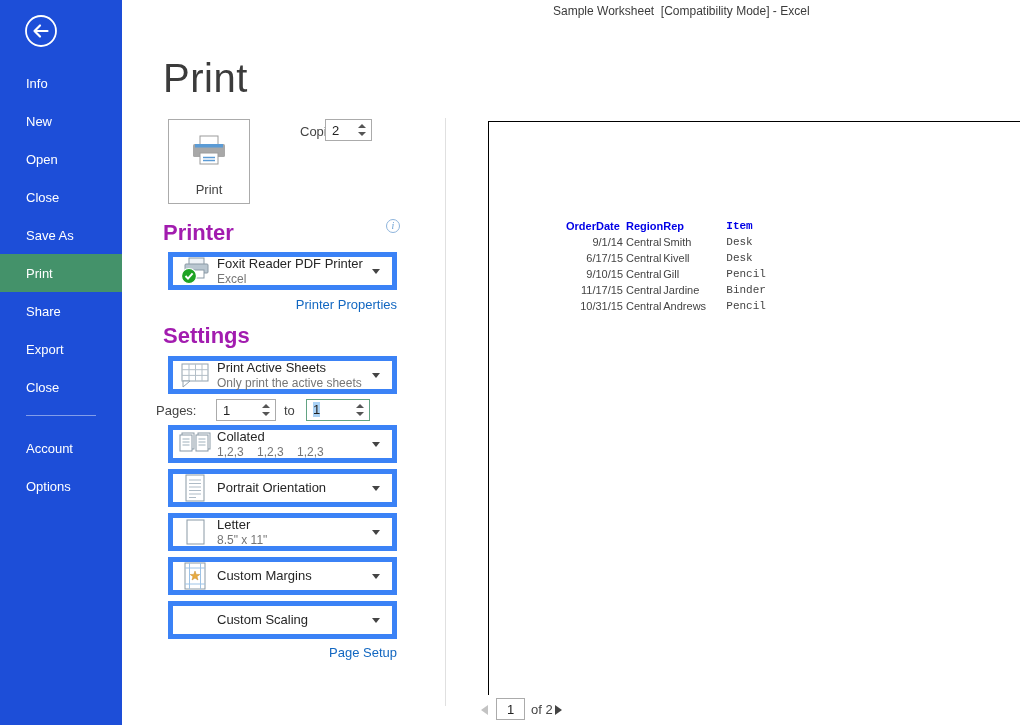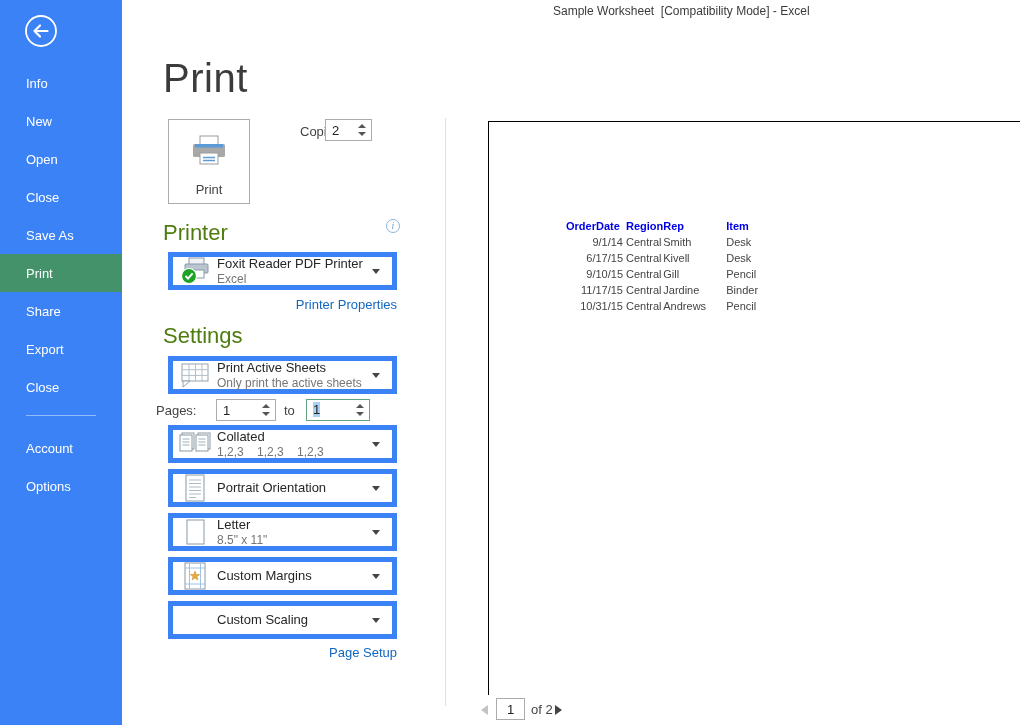--- a/index.html
+++ b/index.html
@@ -7,21 +7,21 @@
   body {
     position: relative; overflow: hidden; background:#fff;
     font-family: "Liberation Sans", "DejaVu Sans", sans-serif; color:#444;
   }
   .abs { position:absolute; }
 
   
   .titlebar-title { top:4px; left:553px; font-size:12px; color:#3b3b3b; white-space:pre; }
 
   
-  .sidebar { left:0; top:0; width:122px; height:725px; background:#3b82f6; }
+  .sidebar { left:0; top:0; width:122px; height:725px; background:#1d4ed8; }
   .back-btn { position:absolute; left:24px; top:14px; width:34px; height:34px; cursor:pointer; }
   .sb-list { position:absolute; top:64px; left:0; width:100%; }
   .sb-item { height:38px; display:flex; align-items:center; padding-left:26px;
              font-size:13px; color:#fff; cursor:pointer; }
   .sb-item.selected { background:#419663; background:#44926A; }
   .sb-divider { height:1px; background:rgba(255,255,255,.45); margin:9px 26px 13px 26px; }
 
   
   .page-title { left:163px; top:56px; font-size:40px; font-weight:300; color:#3b3b3b; letter-spacing:.5px; }
   .print-button { left:168px; top:119px; width:82px; height:85px; background:#fff;
@@ -33,21 +33,21 @@
   .spinner { border:1px solid #ababab; background:#fff; height:22px; }
   .spinner input { border:none; outline:none; width:100%; height:20px; font-size:13px;
                    font-family:inherit; padding-left:6px; color:#222; background:transparent; }
   .spin-btns { position:absolute; right:3px; top:0; height:100%; width:10px;
                display:flex; flex-direction:column; justify-content:center; gap:4px; }
   .tri-up { width:0; height:0; border-left:4px solid transparent; border-right:4px solid transparent;
             border-bottom:4px solid #555; cursor:pointer; }
   .tri-down { width:0; height:0; border-left:4px solid transparent; border-right:4px solid transparent;
               border-top:4px solid #555; cursor:pointer; }
 
-  .section-heading { font-size:22px; font-weight:400; color:#4d7c0f; }
+  .section-heading { font-size:22px; font-weight:700; color:#a21caf; }
   .info-icon { left:386px; top:219px; width:14px; height:14px; border:1px solid #8eb4dc;
                border-radius:50%; color:#6b9fd4; font-size:10px; line-height:12px;
                text-align:center; font-style:italic; font-family:"Liberation Serif", serif; cursor:pointer; }
 
   .dropdown { left:168px; width:229px; height:38px; border:5px solid #3b82f6; background:#fff;
               display:flex; align-items:center; cursor:pointer; }
   .dd-icon { flex:0 0 44px; display:flex; justify-content:center; align-items:center; }
   .dd-text { flex:1; overflow:hidden; }
   .dd-label { font-size:13px; color:#262626; line-height:16px; white-space:nowrap; }
   .dd-sub { font-size:12px; color:#767676; line-height:14px; white-space:pre; }
@@ -72,21 +72,21 @@
                   background:#fff; border:1px solid #000; }
   .preview-table { position:absolute; left:77px; top:96px; border-collapse:collapse;
                    font-size:11px; }
   .preview-table th, .preview-table td { padding:0; line-height:16px; font-weight:normal;
                    text-align:left; white-space:nowrap; }
   .preview-table th { color:#0000E6; font-weight:bold; }
   .preview-table .c0 { width:60px; padding-right:3px; }
   .preview-table td.c0 { text-align:right; }
   .preview-table .c1 { width:37px; }
   .preview-table .c2 { width:63px; }
-  .preview-table .c3 { width:46px; }
+  .preview-table .c3 { width:46px;font-family:Liberation Mono, monospace; }
 
   
   .nav-prev { left:481px; top:705px; width:0; height:0; border-top:5px solid transparent;
               border-bottom:5px solid transparent; border-right:7px solid #c3c3c3; cursor:pointer; }
   .nav-input-box { left:496px; top:698px; width:29px; height:22px; border:1px solid #ababab; }
   .nav-input-box input { width:100%; height:20px; border:none; outline:none; text-align:center;
               font-size:13px; font-family:inherit; color:#222; }
   .nav-of { left:531px; top:702px; font-size:13px; color:#444; }
   .nav-next { left:555px; top:705px; width:0; height:0; border-top:5px solid transparent;
               border-bottom:5px solid transparent; border-left:7px solid #444; cursor:pointer; }

